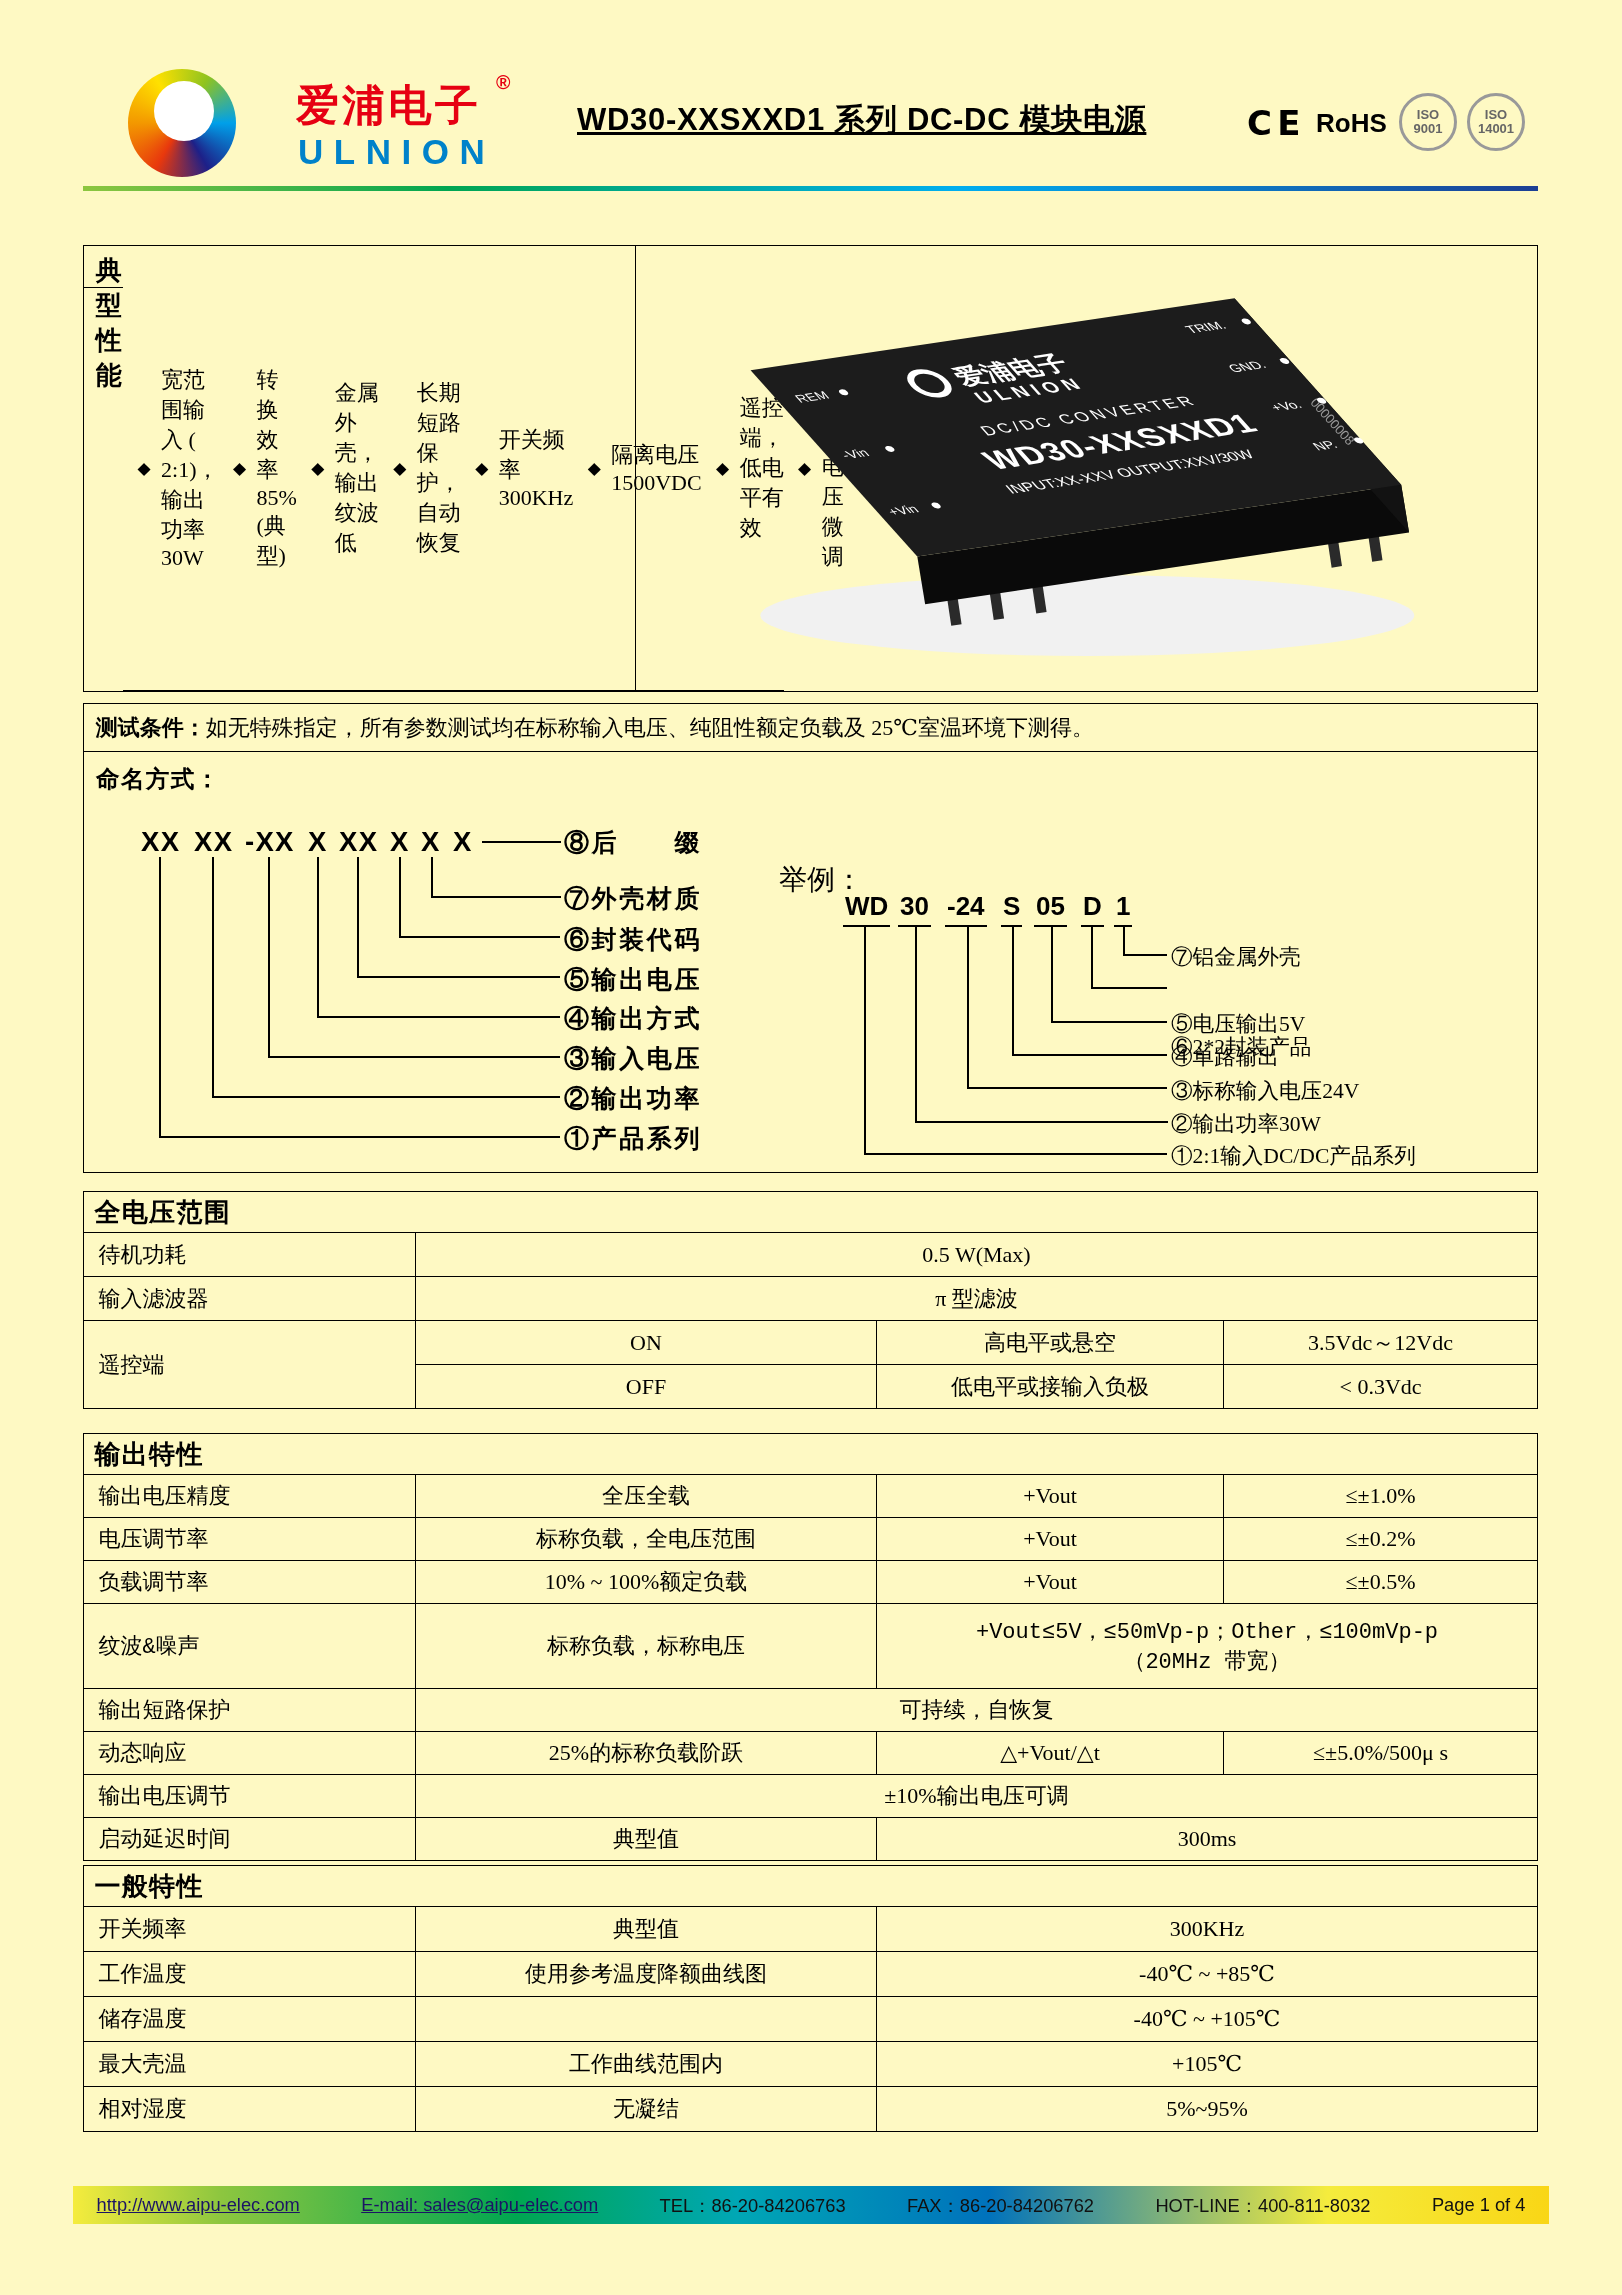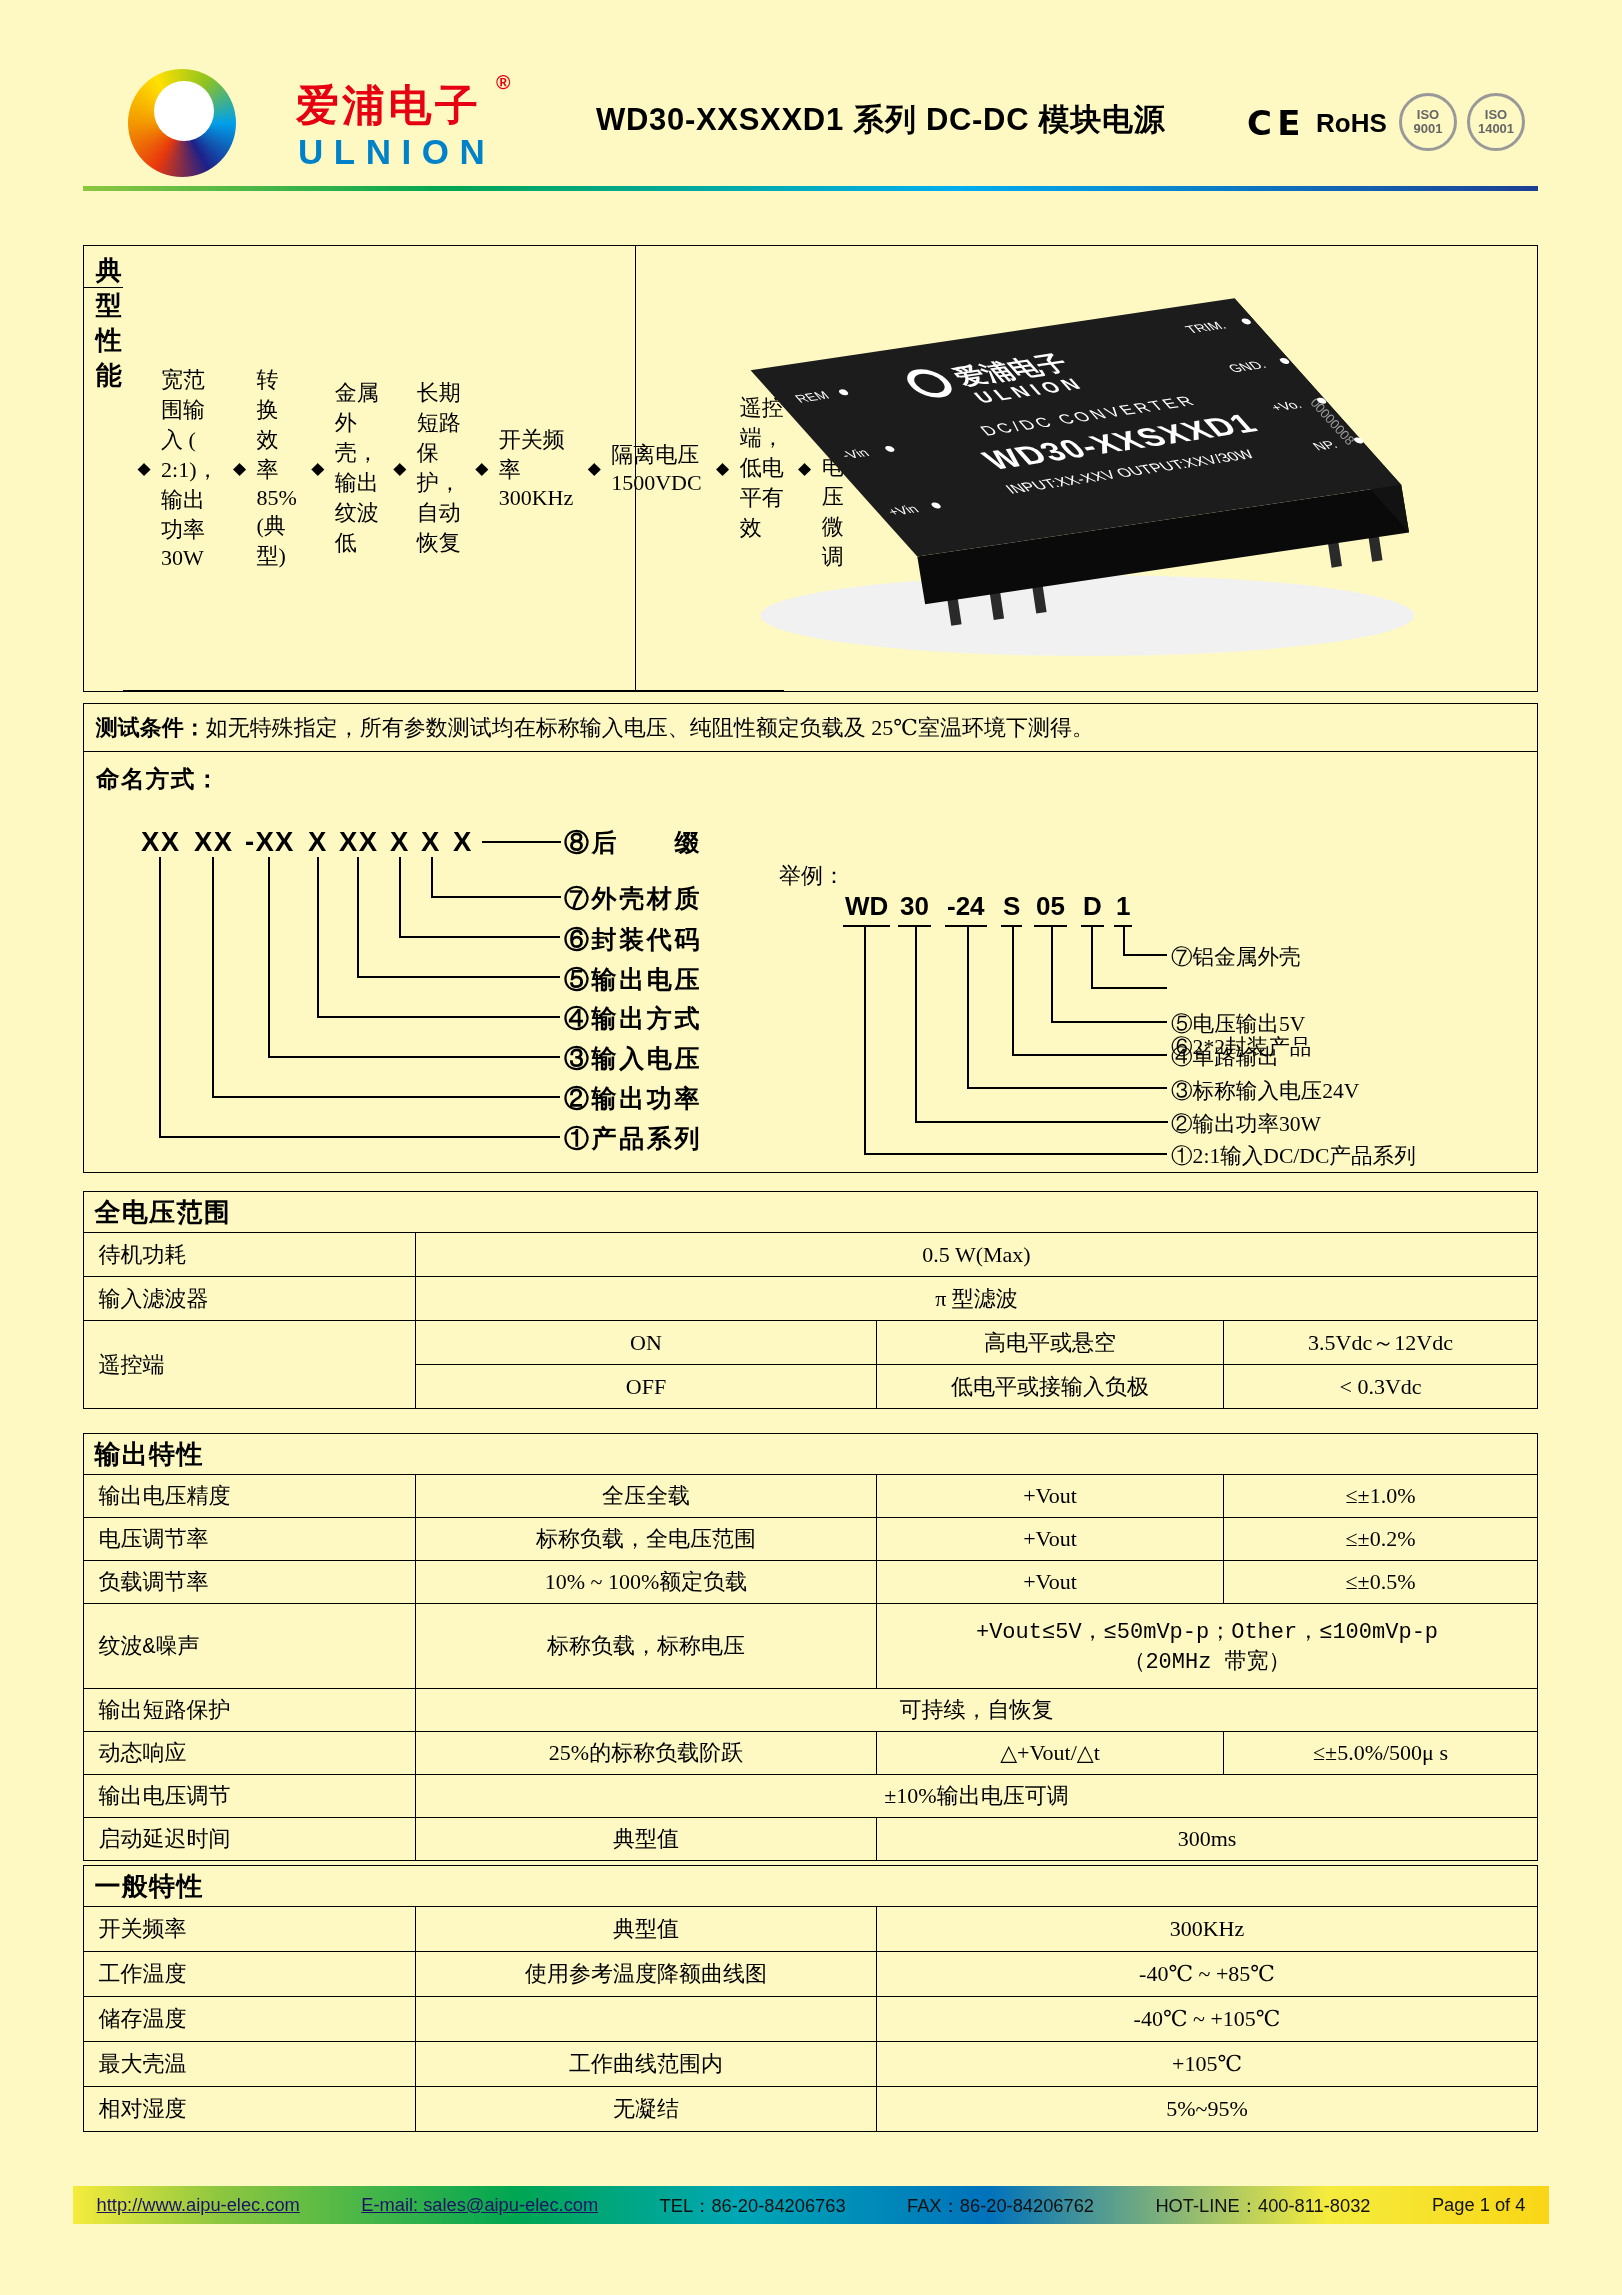--- a/index.html
+++ b/index.html
@@ -13,21 +13,21 @@
   .logo-swirl {
     position:absolute; left:128px; top:69px; width:108px; height:108px; border-radius:50%;
     background:conic-gradient(from 210deg,#e8380d,#f39800,#ffe100,#8fc31f,#00a0e9,#1d2088,#e8380d);
   }
   .logo-swirl::after {
     content:""; position:absolute; left:26px; top:11.8px; width:60px; height:60px; border-radius:50%; background:#fff;
   }
   .logo-cn { position:absolute; left:296px; top:77px; font:bold 43px "Liberation Sans",sans-serif; color:#e60012; letter-spacing:3.3px; }
   .reg-mark { position:absolute; left:496px; top:71px; font:bold 19.6px "Liberation Sans",sans-serif; color:#e60012; }
   .logo-en { position:absolute; left:298px; top:132px; font:bold 35px "Liberation Sans",sans-serif; color:#0082ca; letter-spacing:10.5px; }
-  .doc-title { position:absolute; left:596px; top:99px; font:bold 31px "Liberation Sans",sans-serif; letter-spacing:0.7px; }
+  .doc-title { position:absolute; left:577px; top:99px; font:bold 31px "Liberation Sans",sans-serif; letter-spacing:0.7px;text-decoration:underline; }
   .marks { position:absolute; left:1247px; top:103px; display:flex; align-items:center; gap:10.5px; }
   .ce { font:bold 34px "DejaVu Sans",sans-serif; letter-spacing:5.2px; }
   .rohs { font:bold 26px "Liberation Sans",sans-serif; }
   .iso {
     position:absolute; width:58px; height:58px; border:3.3px solid #999; border-radius:50%;
     display:flex; flex-direction:column; align-items:center; justify-content:center;
     font:bold 13px "Liberation Sans",sans-serif; color:#666; line-height:1.05; text-align:center;
   }
   .header-rule { position:absolute; left:83px; top:186px; width:1455px; height:4.6px;
     background:linear-gradient(90deg,#8dc63f,#00a651 25%,#00aeef 60%,#1c3f94); }
@@ -44,21 +44,21 @@
 
   
   .tn-box { position:absolute; left:83px; top:703px; width:1455px; height:470px; border:1.3px solid #000; }
   .tc-row { height:48px; border-bottom:1.3px solid #000; display:flex; align-items:center; padding-left:11.8px; font-size:22px; }
   .tc-label { font-weight:bold; }
   .nm-title { position:absolute; left:96px; top:763px; font-weight:bold; font-size:23.6px; letter-spacing:1.3px; }
   .nm-code { position:absolute; top:826px; font:bold 27.5px "Liberation Sans",sans-serif; letter-spacing:1.3px;text-align:center; }
   .nm-label { position:absolute; font-weight:bold; font-size:25px; letter-spacing:2.6px; }
   .conn { position:absolute; border-left:2px solid #000; border-bottom:2px solid #000; }
   .hline { position:absolute; border-top:2px solid #000; height:0; }
-  .ex-title { position:absolute; left:779px; top:861px; font-size:22px; }
+  .ex-title { position:absolute; left:779px; top:861px; font-size:28px; }
   .ex-part { position:absolute; top:891px; font:bold 26px "Liberation Sans",sans-serif; border-bottom:2px solid #000; padding:0 2px 2.6px; }
   .ex-label { position:absolute; left:1171px; font-size:21.6px; }
 
   
   .spec-table { position:absolute; left:83px; width:1455px; border-collapse:collapse; table-layout:fixed; font-size:22px; }
   .spec-table td { border:1.3px solid #000; text-align:center; padding:2.6px 6.5px; }
   .spec-table td.lbl { text-align:left; padding-left:14.4px; }
   .spec-table td.sec { text-align:left; font-weight:bold; font-size:26px; letter-spacing:1.3px; padding-left:10.5px; }
 
   

